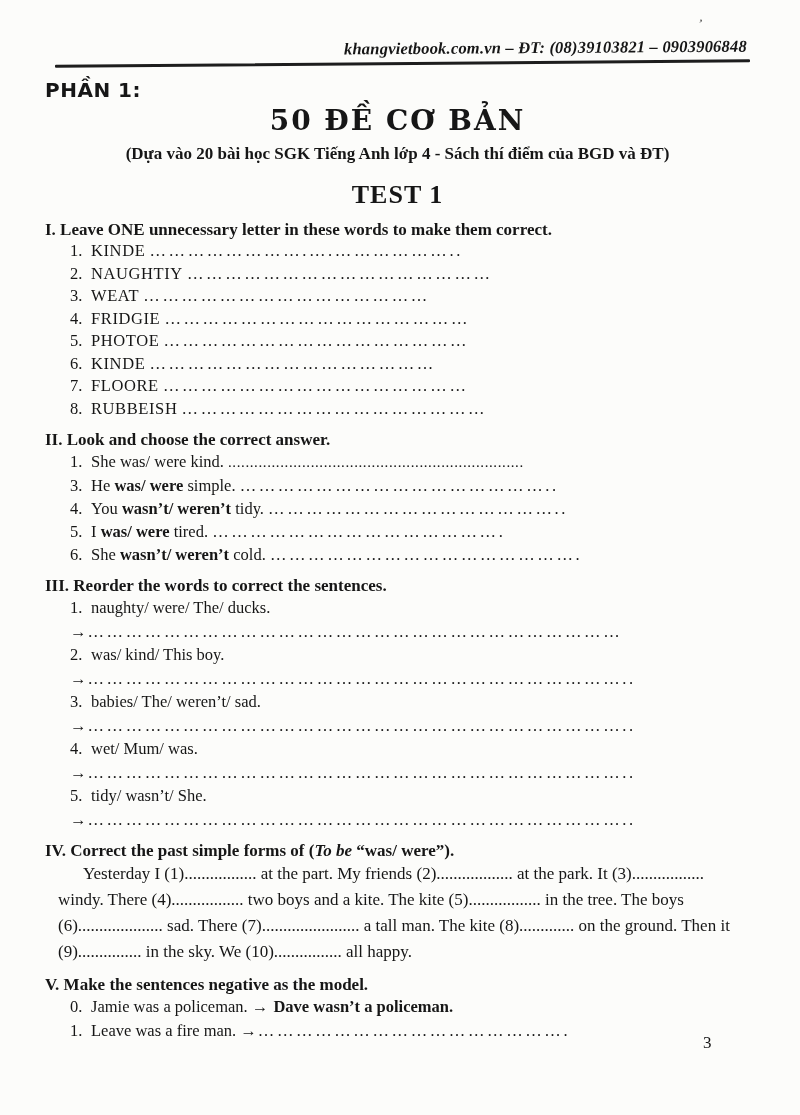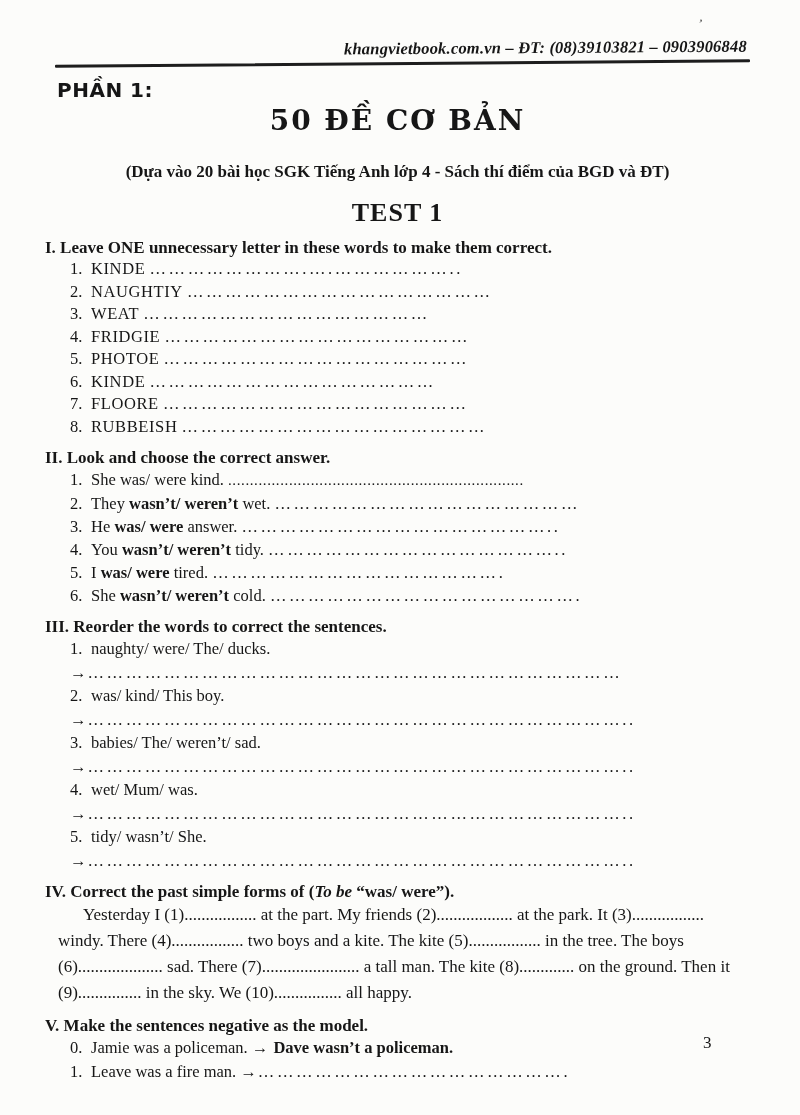--- a/index.html
+++ b/index.html
@@ -26,29 +26,29 @@
   .header-rule {
     position:absolute; top:62px; left:55px; right:50px;
     height:3px; background:#1d1d1d;
     transform:rotate(-0.45deg);
     border-radius:1px;
   }
   .content { padding:78px 50px 0 45px; }
   .part-label {
     font-family:"DejaVu Sans","Liberation Sans",sans-serif;
     font-weight:bold; font-size:20px; letter-spacing:0.5px;
-    margin:0 0 2px 12px;
+    margin:0 0 2px 0;
   }
   .title {
     margin:2px 0 0 0; text-align:center;
     font-family:"DejaVu Serif","Liberation Serif",serif;
     font-weight:bold; font-size:28px; letter-spacing:2px;
   }
   .subtitle {
-    margin-top:25px; text-align:center;
+    margin-top:7px; text-align:center;
     font-weight:bold; font-size:17px;
   }
   .test-title {
     margin:16px 0 0 0; text-align:center;
     font-weight:bold; font-size:26px; letter-spacing:1px;
   }
   .sec { margin-top:9px; }
   .sec-heading { font-weight:bold; font-size:17px; line-height:21px; }
   .item { padding-left:25px; line-height:22.5px; white-space:nowrap; }
   .sec2 .item { line-height:23px; }
@@ -95,22 +95,21 @@
       <div class="item"><span class="num">4.</span><span class="s1-word">FRIDGIE</span> <span class="dots">…………………………………………</span></div>
       <div class="item"><span class="num">5.</span><span class="s1-word">PHOTOE</span> <span class="dots">…………………………………………</span></div>
       <div class="item"><span class="num">6.</span><span class="s1-word">KINDE</span> <span class="dots">………………………………………</span></div>
       <div class="item"><span class="num">7.</span><span class="s1-word">FLOORE</span> <span class="dots">…………………………………………</span></div>
       <div class="item"><span class="num">8.</span><span class="s1-word">RUBBEISH</span> <span class="dots">…………………………………………</span></div>
     </div>
 
     <div class="sec sec2">
       <div class="sec-heading">II. Look and choose the correct answer.</div>
       <div class="item"><span class="num">1.</span><span>She was/ were kind. </span><b class="ans"></b><span></span><span class="dots-fine">....................................................................</span></div>
-      <div class="item"><span class="num">2.</span><span>They </span><b class="ans">wasn’t/ weren’t</b><span> wet. </span><span class="dots">…………………………………………</span></div>
-      <div class="item"><span class="num">3.</span><span>He </span><b class="ans">was/ were</b><span> answer. </span><span class="dots">…………………………………………..</span></div>
+      <div class="item"><span class="num">3.</span><span>He </span><b class="ans">was/ were</b><span> simple. </span><span class="dots">…………………………………………..</span></div>
       <div class="item"><span class="num">4.</span><span>You </span><b class="ans">wasn’t/ weren’t</b><span> tidy.  </span><span class="dots">………………………………………..</span></div>
       <div class="item"><span class="num">5.</span><span>I </span><b class="ans">was/ were</b><span> tired.  </span><span class="dots">……………………………………….</span></div>
       <div class="item"><span class="num">6.</span><span>She </span><b class="ans">wasn’t/ weren’t</b><span> cold. </span><span class="dots">………………………………………….</span></div>
     </div>
 
     <div class="sec sec3">
       <div class="sec-heading">III. Reorder the words to correct the sentences.</div>
       <div class="item"><span class="num">1.</span><span>naughty/ were/ The/ ducks.</span></div>
       <div class="item"><span class="arrow">→</span><span class="dots">…………………………………………………………………………</span></div>
       <div class="item"><span class="num">2.</span><span>was/ kind/ This boy.</span></div>

